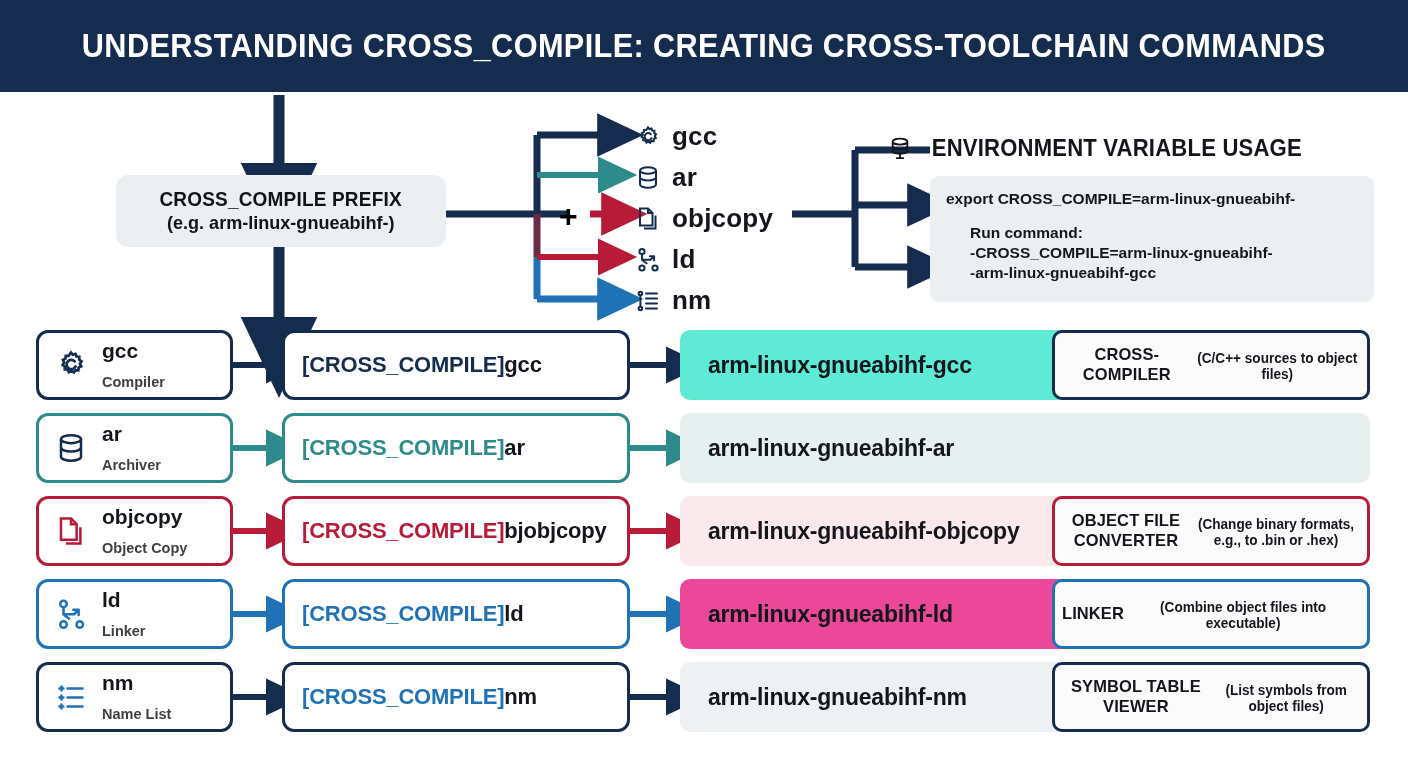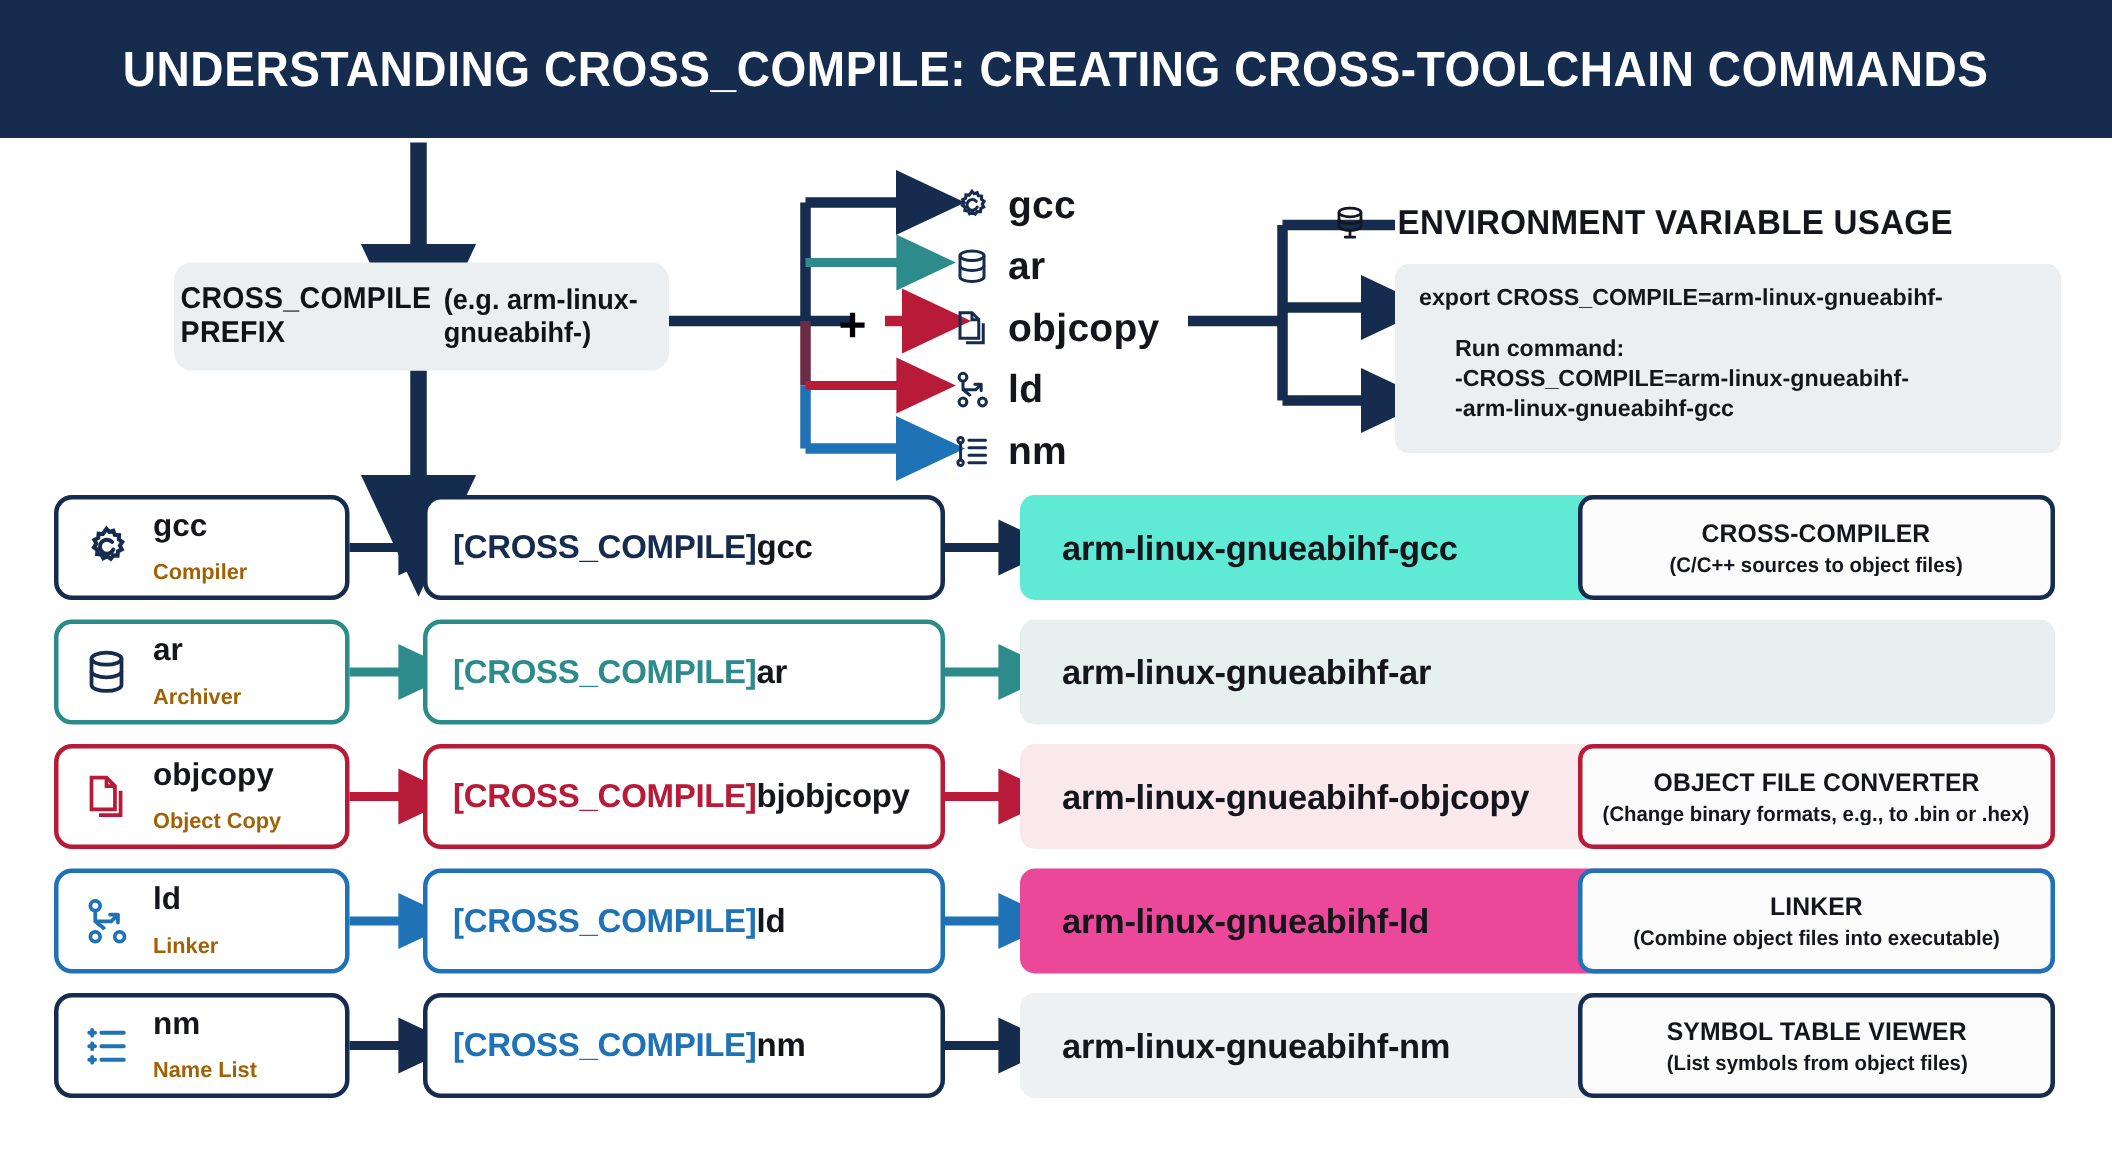--- a/index.html
+++ b/index.html
@@ -23,21 +23,21 @@
     font-weight: 700;
     letter-spacing: 0.4px;
     transform: scaleX(0.93);
     white-space: nowrap;
   }
 
   
   .prefix-box {
     position: absolute; left: 116px; top: 175px; width: 330px; height: 72px;
     background: #eceff1; border-radius: 12px;
-    display: flex; align-items: center; justify-content: center;
+    display: flex; flex-direction: column; align-items: center; justify-content: center;
     color: #111318;
   }
   .prefix-title { font-size: 20px; font-weight: 700; letter-spacing: .2px; transform: scaleX(.95); }
   .prefix-sub   { font-size: 19px; font-weight: 700; transform: scaleX(.95); margin-top: 1px; }
 
   
   .wires { position: absolute; left:0; top:0; width:1408px; height:768px; pointer-events:none; }
 
   
   .toollist { position: absolute; left: 634px; top: 116px; width: 240px; }
@@ -70,21 +70,21 @@
   .r1 { top: 330px; } .r2 { top: 413px; } .r3 { top: 496px; } .r4 { top: 579px; } .r5 { top: 662px; }
 
   .icon-card {
     position: absolute; left: 36px; top: 0; width: 197px; height: 70px;
     background: #ffffff; border: 3px solid #152c4e; border-radius: 12px;
     display: flex; align-items: center; padding-left: 14px; gap: 13px;
   }
   .icon-card .ic { width: 36px; height: 36px; display:flex; align-items:center; justify-content:center; flex:none; }
   .icon-card .lbl { display:flex; flex-direction: column; justify-content:center; }
   .icon-card .lbl .nm { font-size: 21px; font-weight: 700; color:#14161c; line-height:1.05; }
-  .icon-card .lbl .dsc { font-size: 14.5px; font-weight: 700; color:#a16207; line-height:1.15; margin-top:12px;}
+  .icon-card .lbl .dsc { font-size: 14.5px; font-weight: 700; color:#404040; line-height:1.15; margin-top:12px;}
 
   .cmd-card {
     position: absolute; left: 282px; top: 0; width: 348px; height: 70px;
     background: #ffffff; border: 3px solid #152c4e; border-radius: 12px;
     display: flex; align-items: center; padding-left: 17px;
   }
   .cmd-card .ctext { font-size: 22px; font-weight: 700; letter-spacing: -.2px; white-space: nowrap; }
   .cmd-card .cpre { color: #152c4e; }
   .cmd-card .csuf { color: #14161c; }
 
@@ -93,21 +93,21 @@
     background: #eceff1; border-radius: 10px;
     display: flex; align-items: center;
   }
   .result-band .rtext {
     position: absolute; left: 28px; font-size: 23px; font-weight: 700; color:#14161c;
     white-space: nowrap; letter-spacing:-.2px;
   }
   .role-card {
     position: absolute; left: 1052px; top: 0; width: 318px; height: 70px;
     background: #fbfbfc; border: 3px solid #152c4e; border-radius: 10px;
-    display: flex; flex-direction: column; align-items: center; justify-content: center;
+    display: flex; flex-direction: row; align-items: center; justify-content: center;
     text-align:center; padding: 0 6px;
   }
   .role-card .rtitle { font-size: 17px; font-weight: 700; color:#14161c; letter-spacing:.1px; transform: scaleX(.97); }
   .role-card .rsub   { font-size: 14px; font-weight: 700; color:#14161c; margin-top: 2px; transform: scaleX(.97); }
 
   
   .c-navy .icon-card, .c-navy .cmd-card, .c-navy .role-card { border-color:#152c4e; }
   .c-navy .cmd-card .cpre { color:#152c4e; }
   .c-navy .result-band { background:#5eead4; }
 

